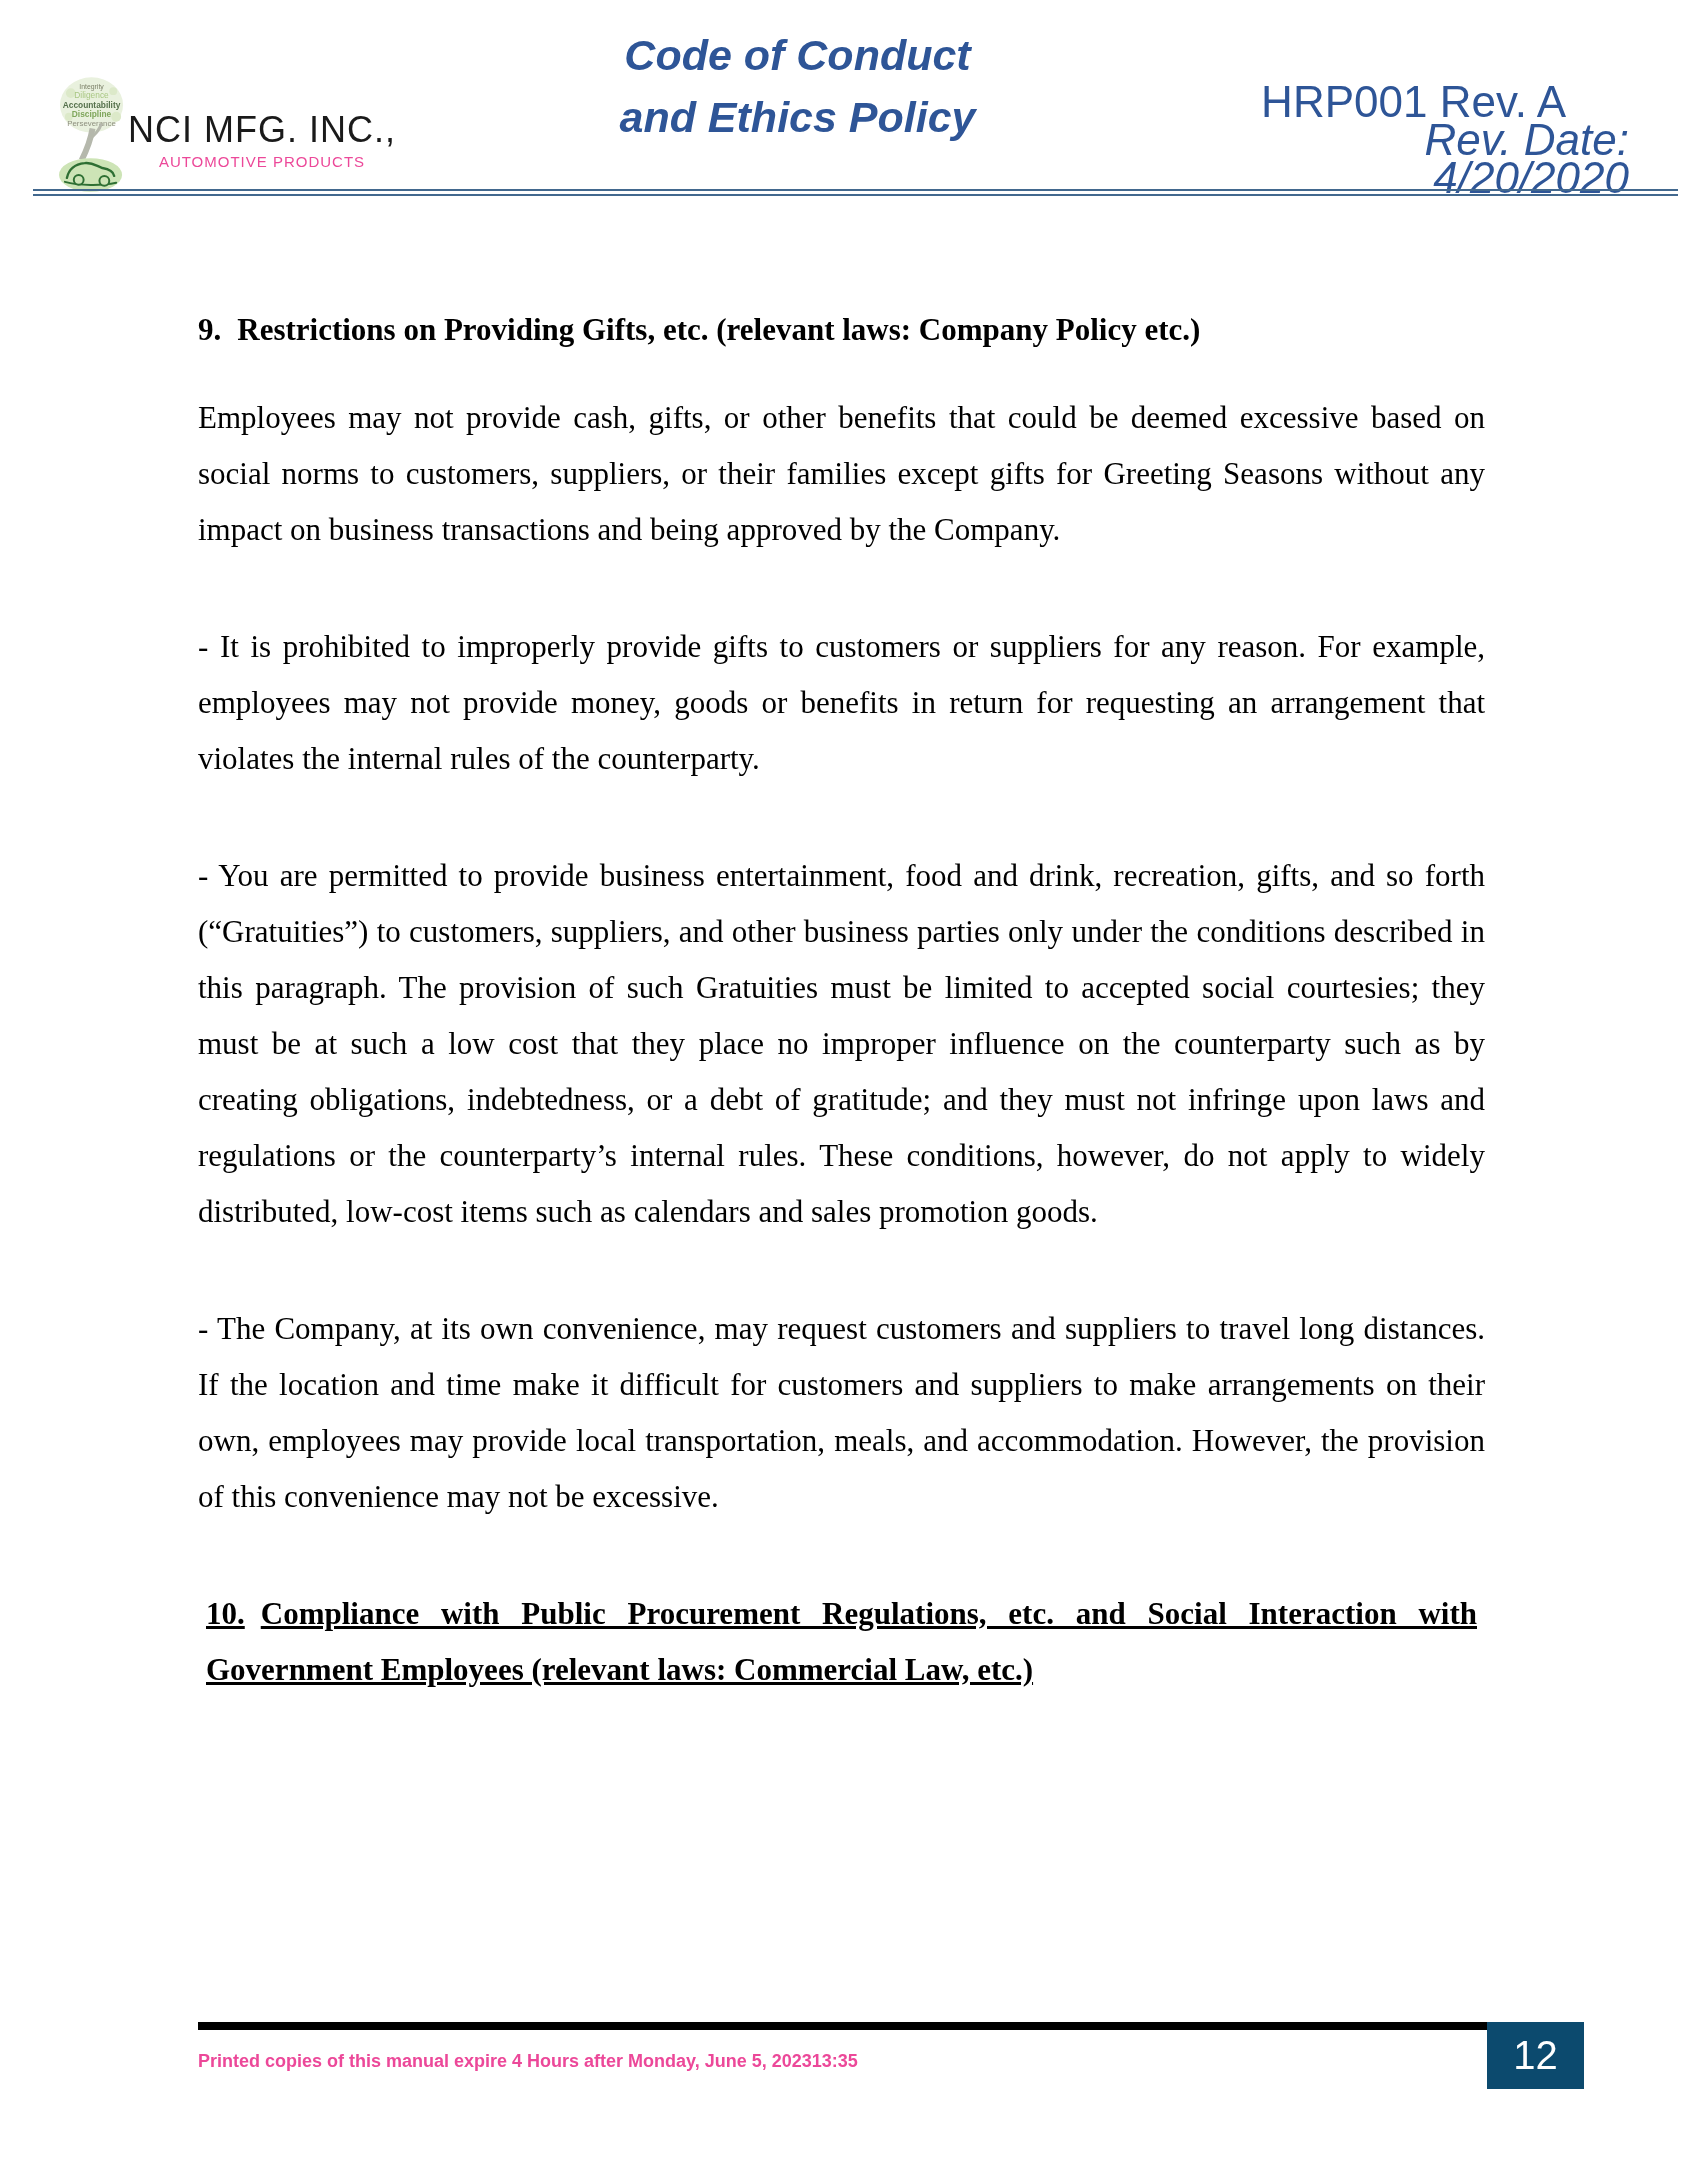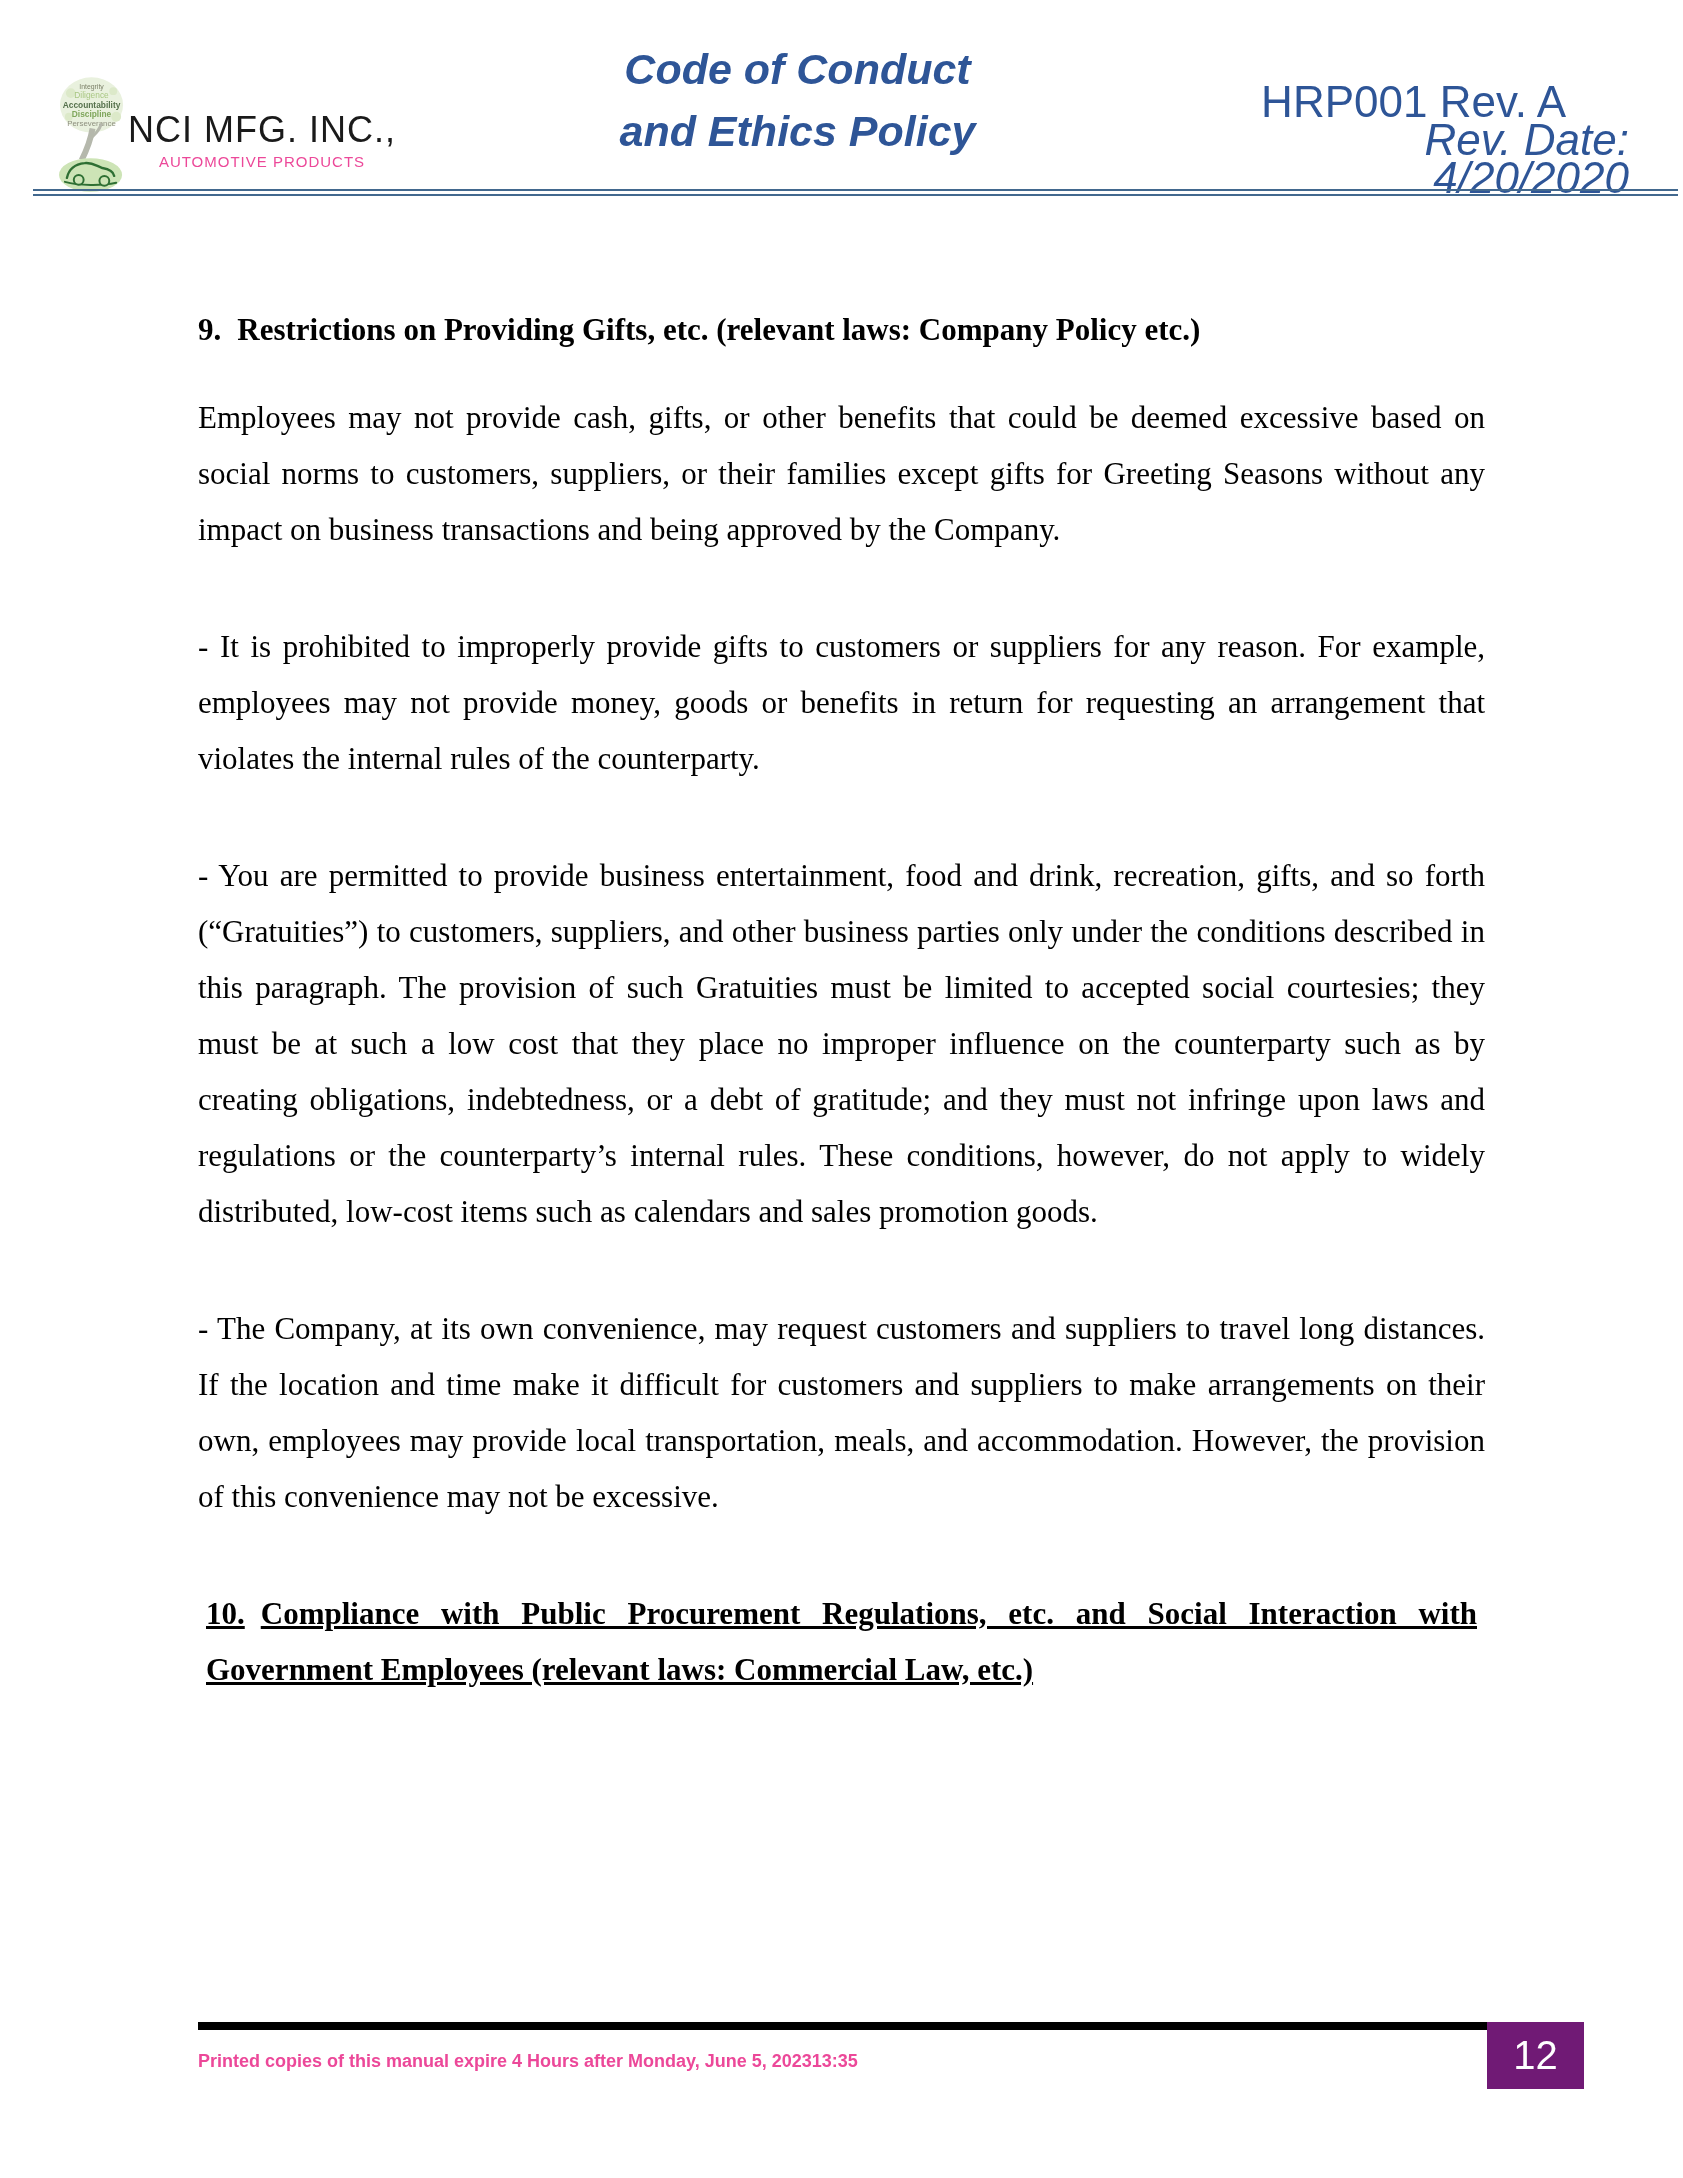--- a/index.html
+++ b/index.html
@@ -23,21 +23,21 @@
     font-family:"Liberation Sans",sans-serif;
   }
   .company-name{
     font-size:36px;color:#1a1a1a;letter-spacing:1px;white-space:nowrap;
   }
   .company-sub{
     font-size:15px;color:#ec4899;letter-spacing:1px;margin-top:2px;
   }
 
   .doc-title{
-    position:absolute;left:540px;top:38px;width:515px;
+    position:absolute;left:540px;top:24px;width:515px;
     text-align:center;
     font-family:"Liberation Sans",sans-serif;
     font-weight:bold;font-style:italic;
     font-size:43px;line-height:62px;
     color:#2e5597;
   }
   .doc-meta{
     position:absolute;right:54px;top:83px;width:396px;
     text-align:right;
     font-family:"Liberation Sans",sans-serif;
@@ -72,21 +72,21 @@
     margin:0 0 61px 0;
   }
 
   
   .footer-rule{
     position:absolute;left:198px;top:2022px;width:1289px;height:8px;
     background:#000;
   }
   .page-badge{
     position:absolute;left:1487px;top:2022px;width:97px;height:67px;
-    background:#701a75;color:#fff;
+    background:#0c4a6e;color:#fff;
     font-family:"Liberation Sans",sans-serif;
     font-size:40px;line-height:67px;text-align:center;
   }
   .footer-note{
     position:absolute;left:198px;top:2051px;width:1089px;
     font-family:"Liberation Sans",sans-serif;
     font-weight:bold;font-size:18px;color:#ec4899;
   }
 </style>
 </head>

